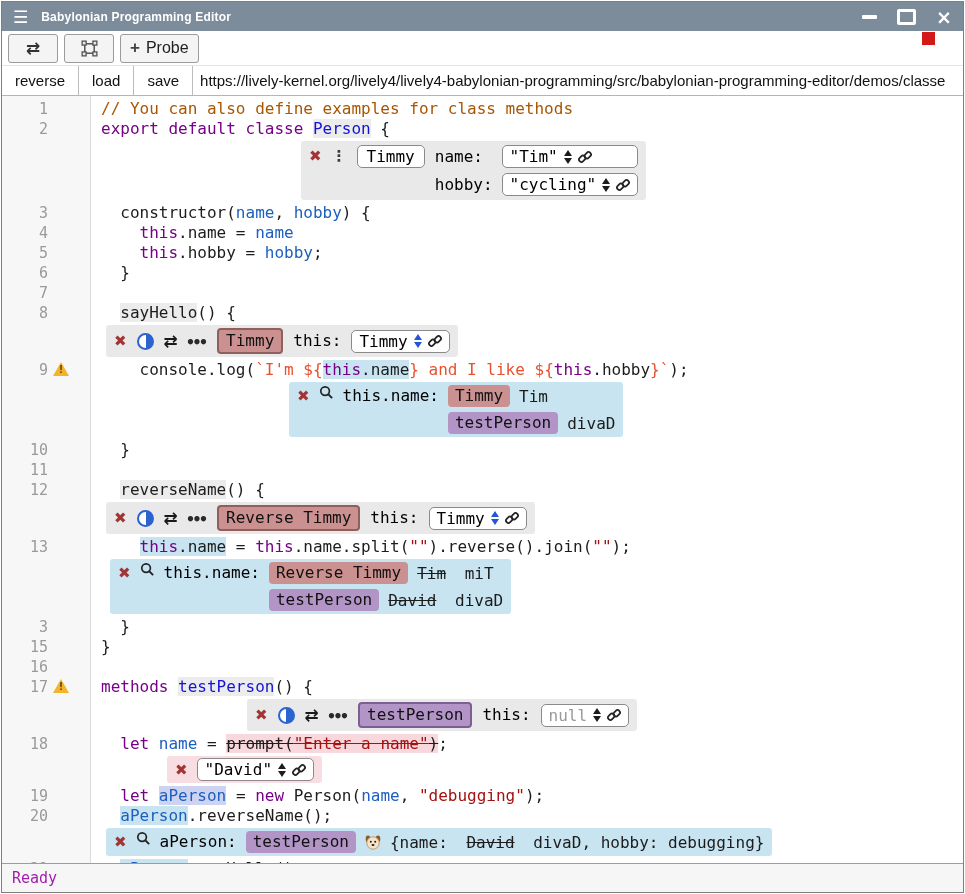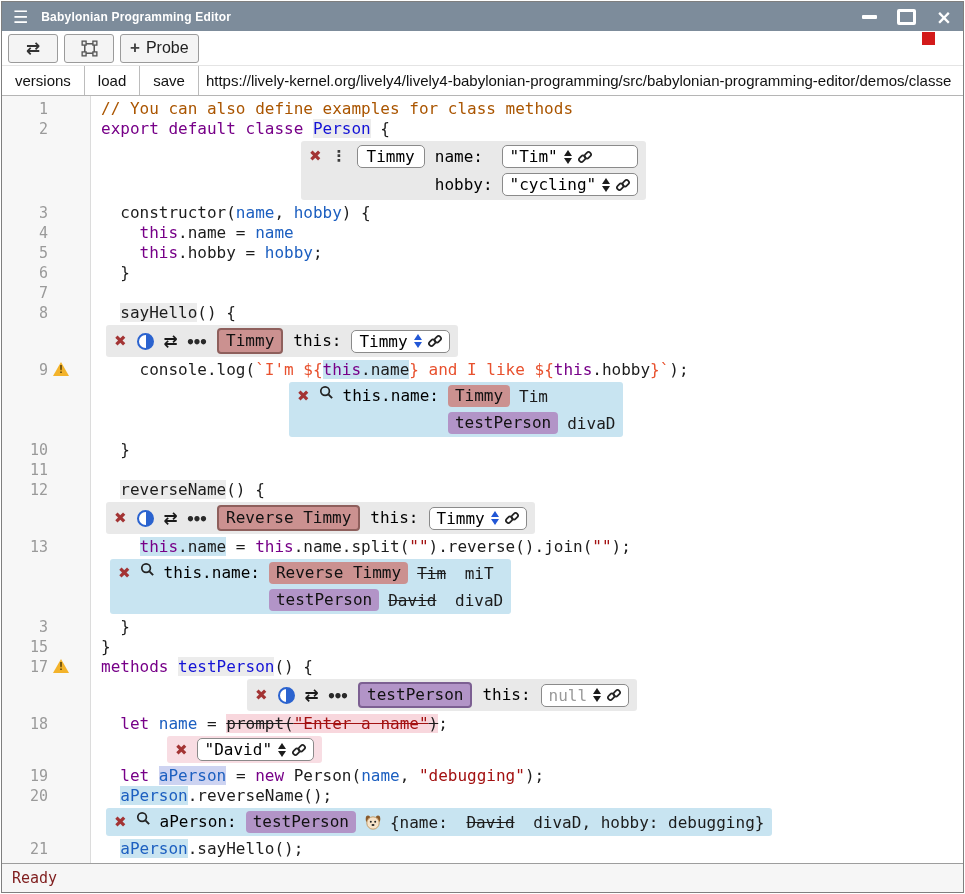--- a/index.html
+++ b/index.html
@@ -89,21 +89,21 @@
   .fields{display:grid;grid-template-columns:auto auto;gap:5px 9px;align-items:center;}
   .flabel{white-space:pre;line-height:22px;}
   .entries{display:flex;flex-direction:column;gap:5px;}
   .entry{display:flex;align-items:center;gap:9px;white-space:pre;}
   .plabel{white-space:pre;line-height:22px;}
   .probe .xicon{line-height:22px;}
   .magwrap,.dogwrap,.chainwrap{display:flex;align-items:center;}
   
   .status{flex:none;height:28px;border-top:1px solid #9d9d9d;background:#f6f6f6;
     display:flex;align-items:center;padding:0 10px;
-    font-family:"DejaVu Sans Mono",monospace;font-size:15px;color:#7f1d1d;}
+    font-family:"DejaVu Sans Mono",monospace;font-size:15px;color:#a21caf;}
 </style>
 </head>
 <body>
 
 <div class="window">
   <div class="titlebar">
     <span class="burger">☰</span>
     <span class="title">Babylonian Programming Editor</span>
     <span class="win-controls">
       <span class="wc-min"></span>
@@ -129,21 +129,21 @@
       </svg>
     </div>
     <div class="tbtn">
       <span class="plus-glyph">+</span>
       <span>Probe</span>
     </div>
   </div>
 
   <div class="filebar">
     <div class="fcell">
-        <span>versions</span>
+        <span>reverse</span>
       </div>
     <div class="fcell">
         <span>load</span>
       </div>
     <div class="fcell">
         <span>save</span>
       </div>
     <div class="furl">
         <span>https://lively-kernel.org/lively4/lively4-babylonian-programming/src/babylonian-programming-editor/demos/classe</span>
       </div>
@@ -376,20 +376,26 @@
         <div class="code"><span class="pl">  }</span></div>
       </div>
       <div class="row">
         <div class="gut">
           <span class="num">15</span>
         </div>
         <div class="code"><span class="pl">}</span></div>
       </div>
       <div class="row">
         <div class="gut">
+          <span class="num">16</span>
+        </div>
+        <div class="code"></div>
+      </div>
+      <div class="row">
+        <div class="gut">
           <span class="num">17</span>
           <span class="gwarn"><span class="warn"></span></span>
         </div>
         <div class="code"><span class="kw">methods </span><span class="def hl-gray">testPerson</span><span class="pl">() {</span></div>
       </div>
       <div class="row wrow">
         <div class="gut">
           <span class="num"></span>
         </div>
         <div class="wcode">

